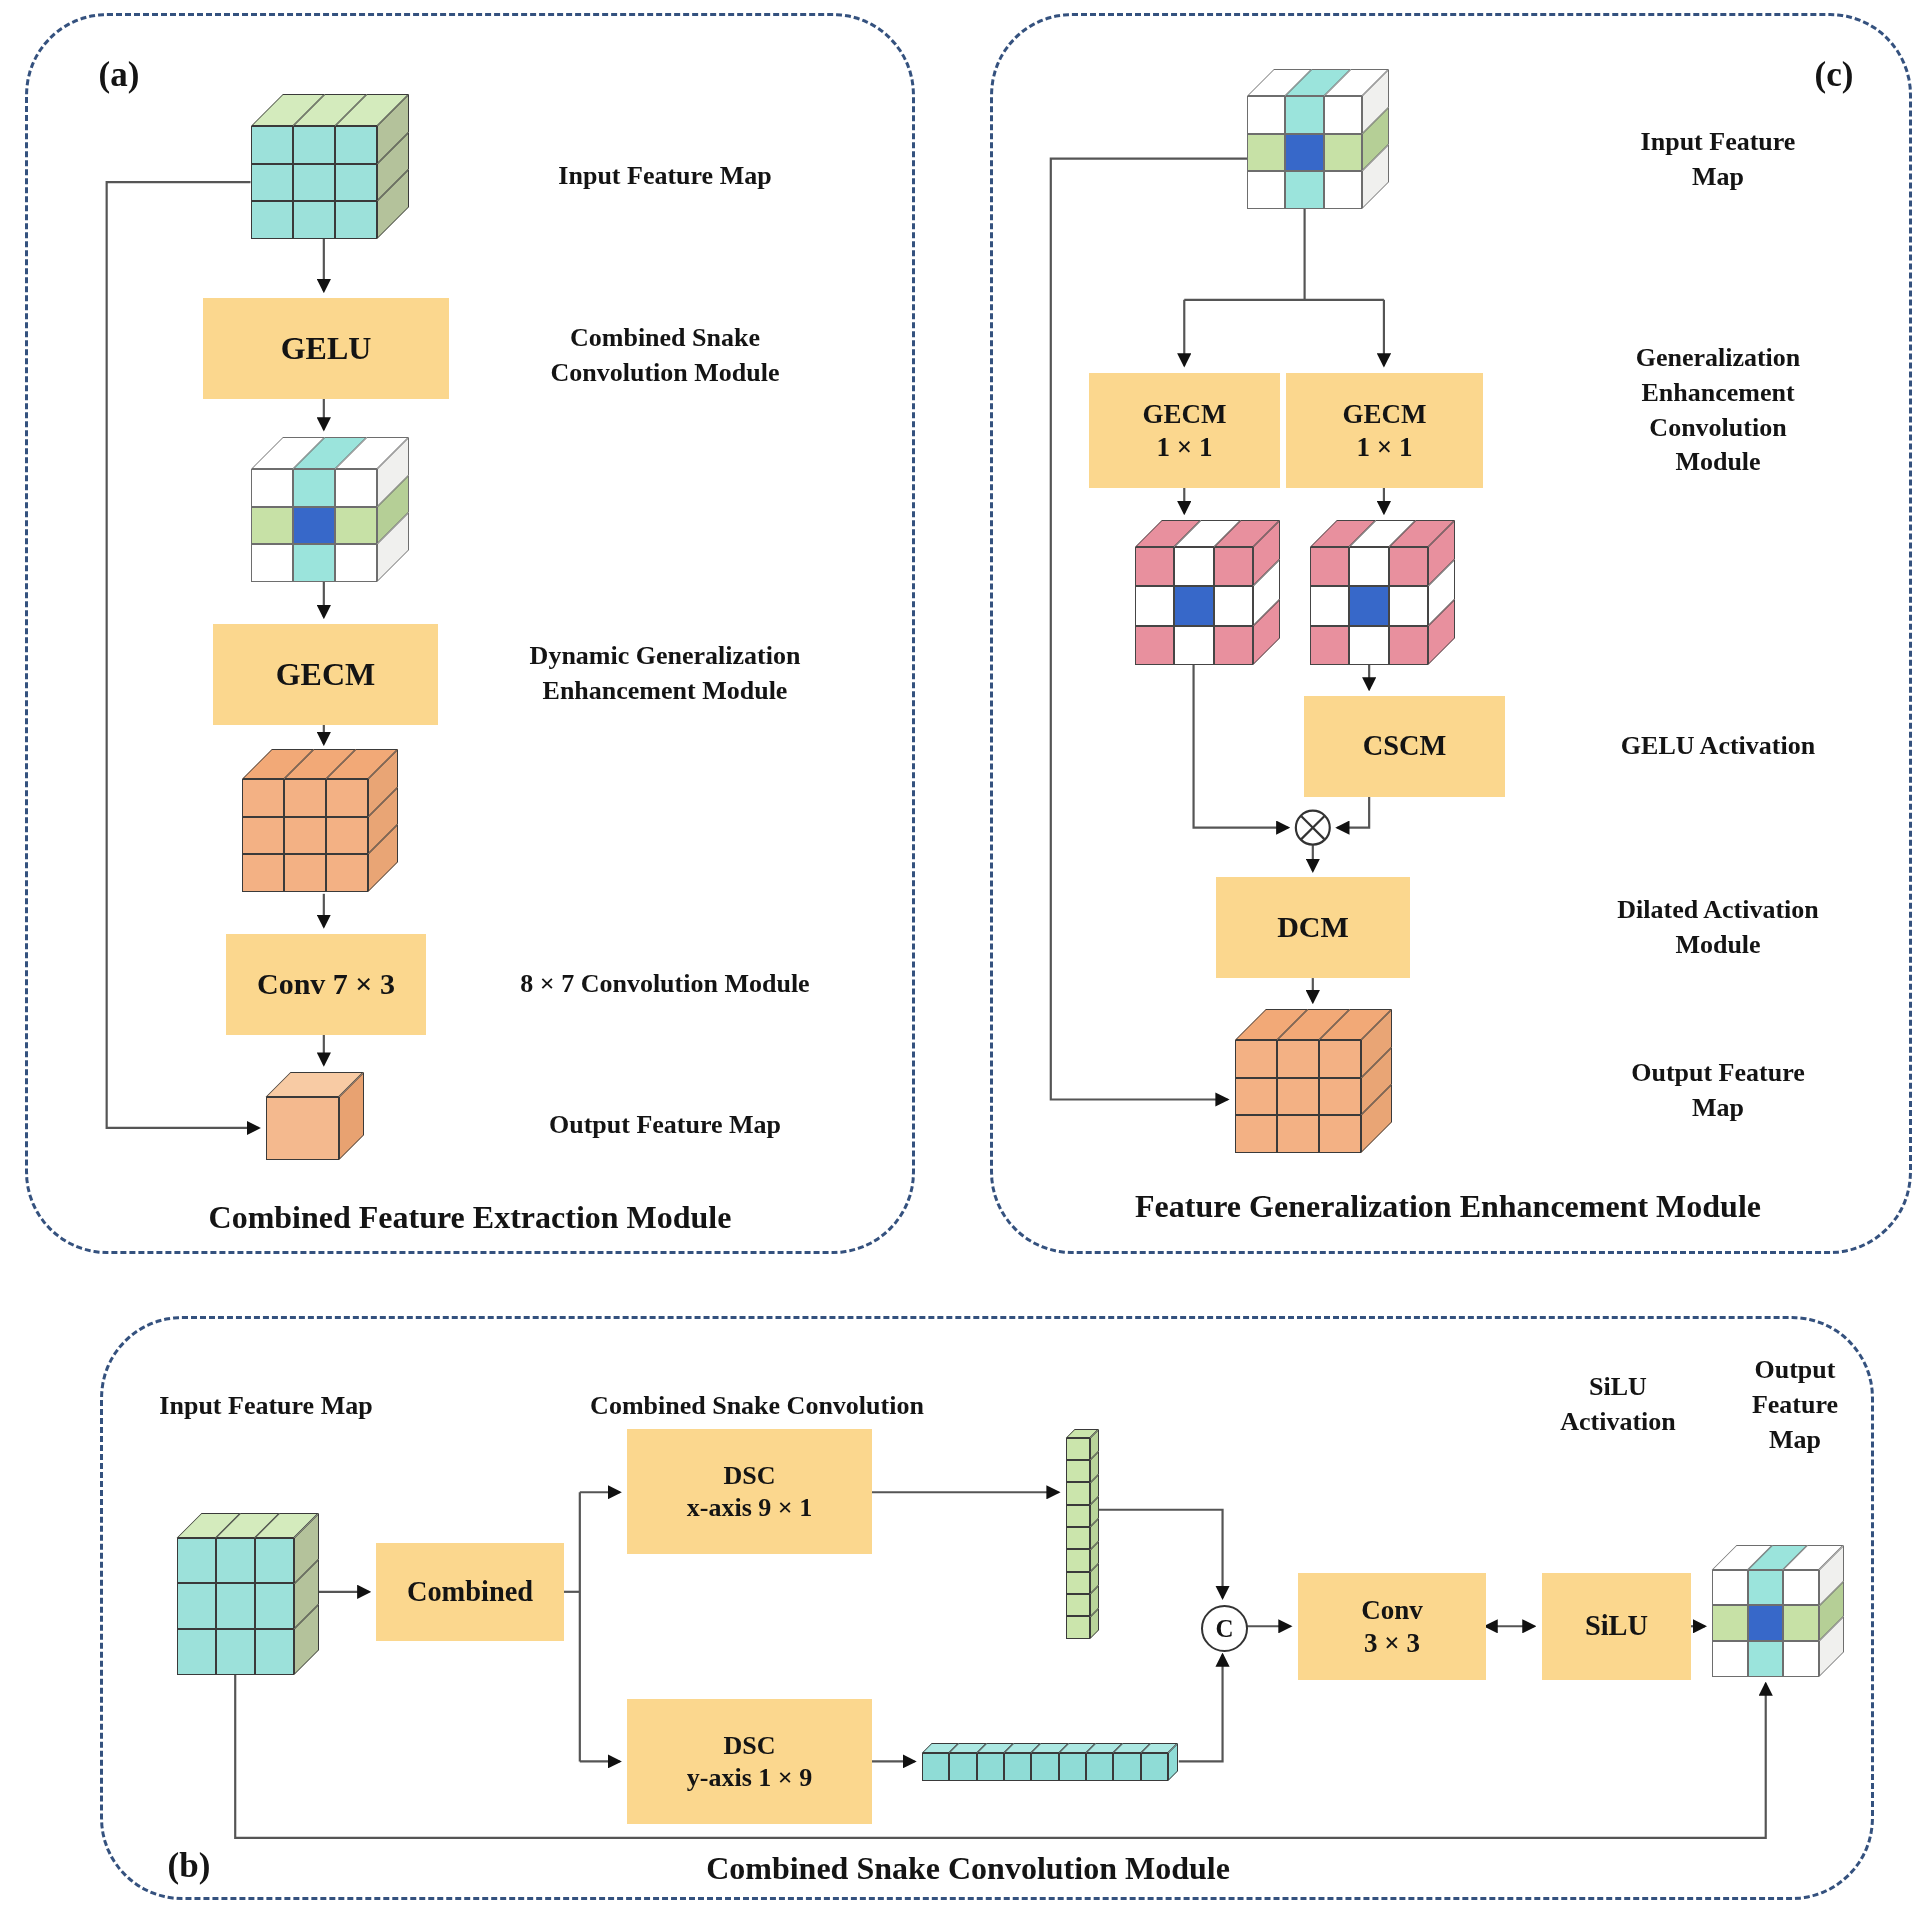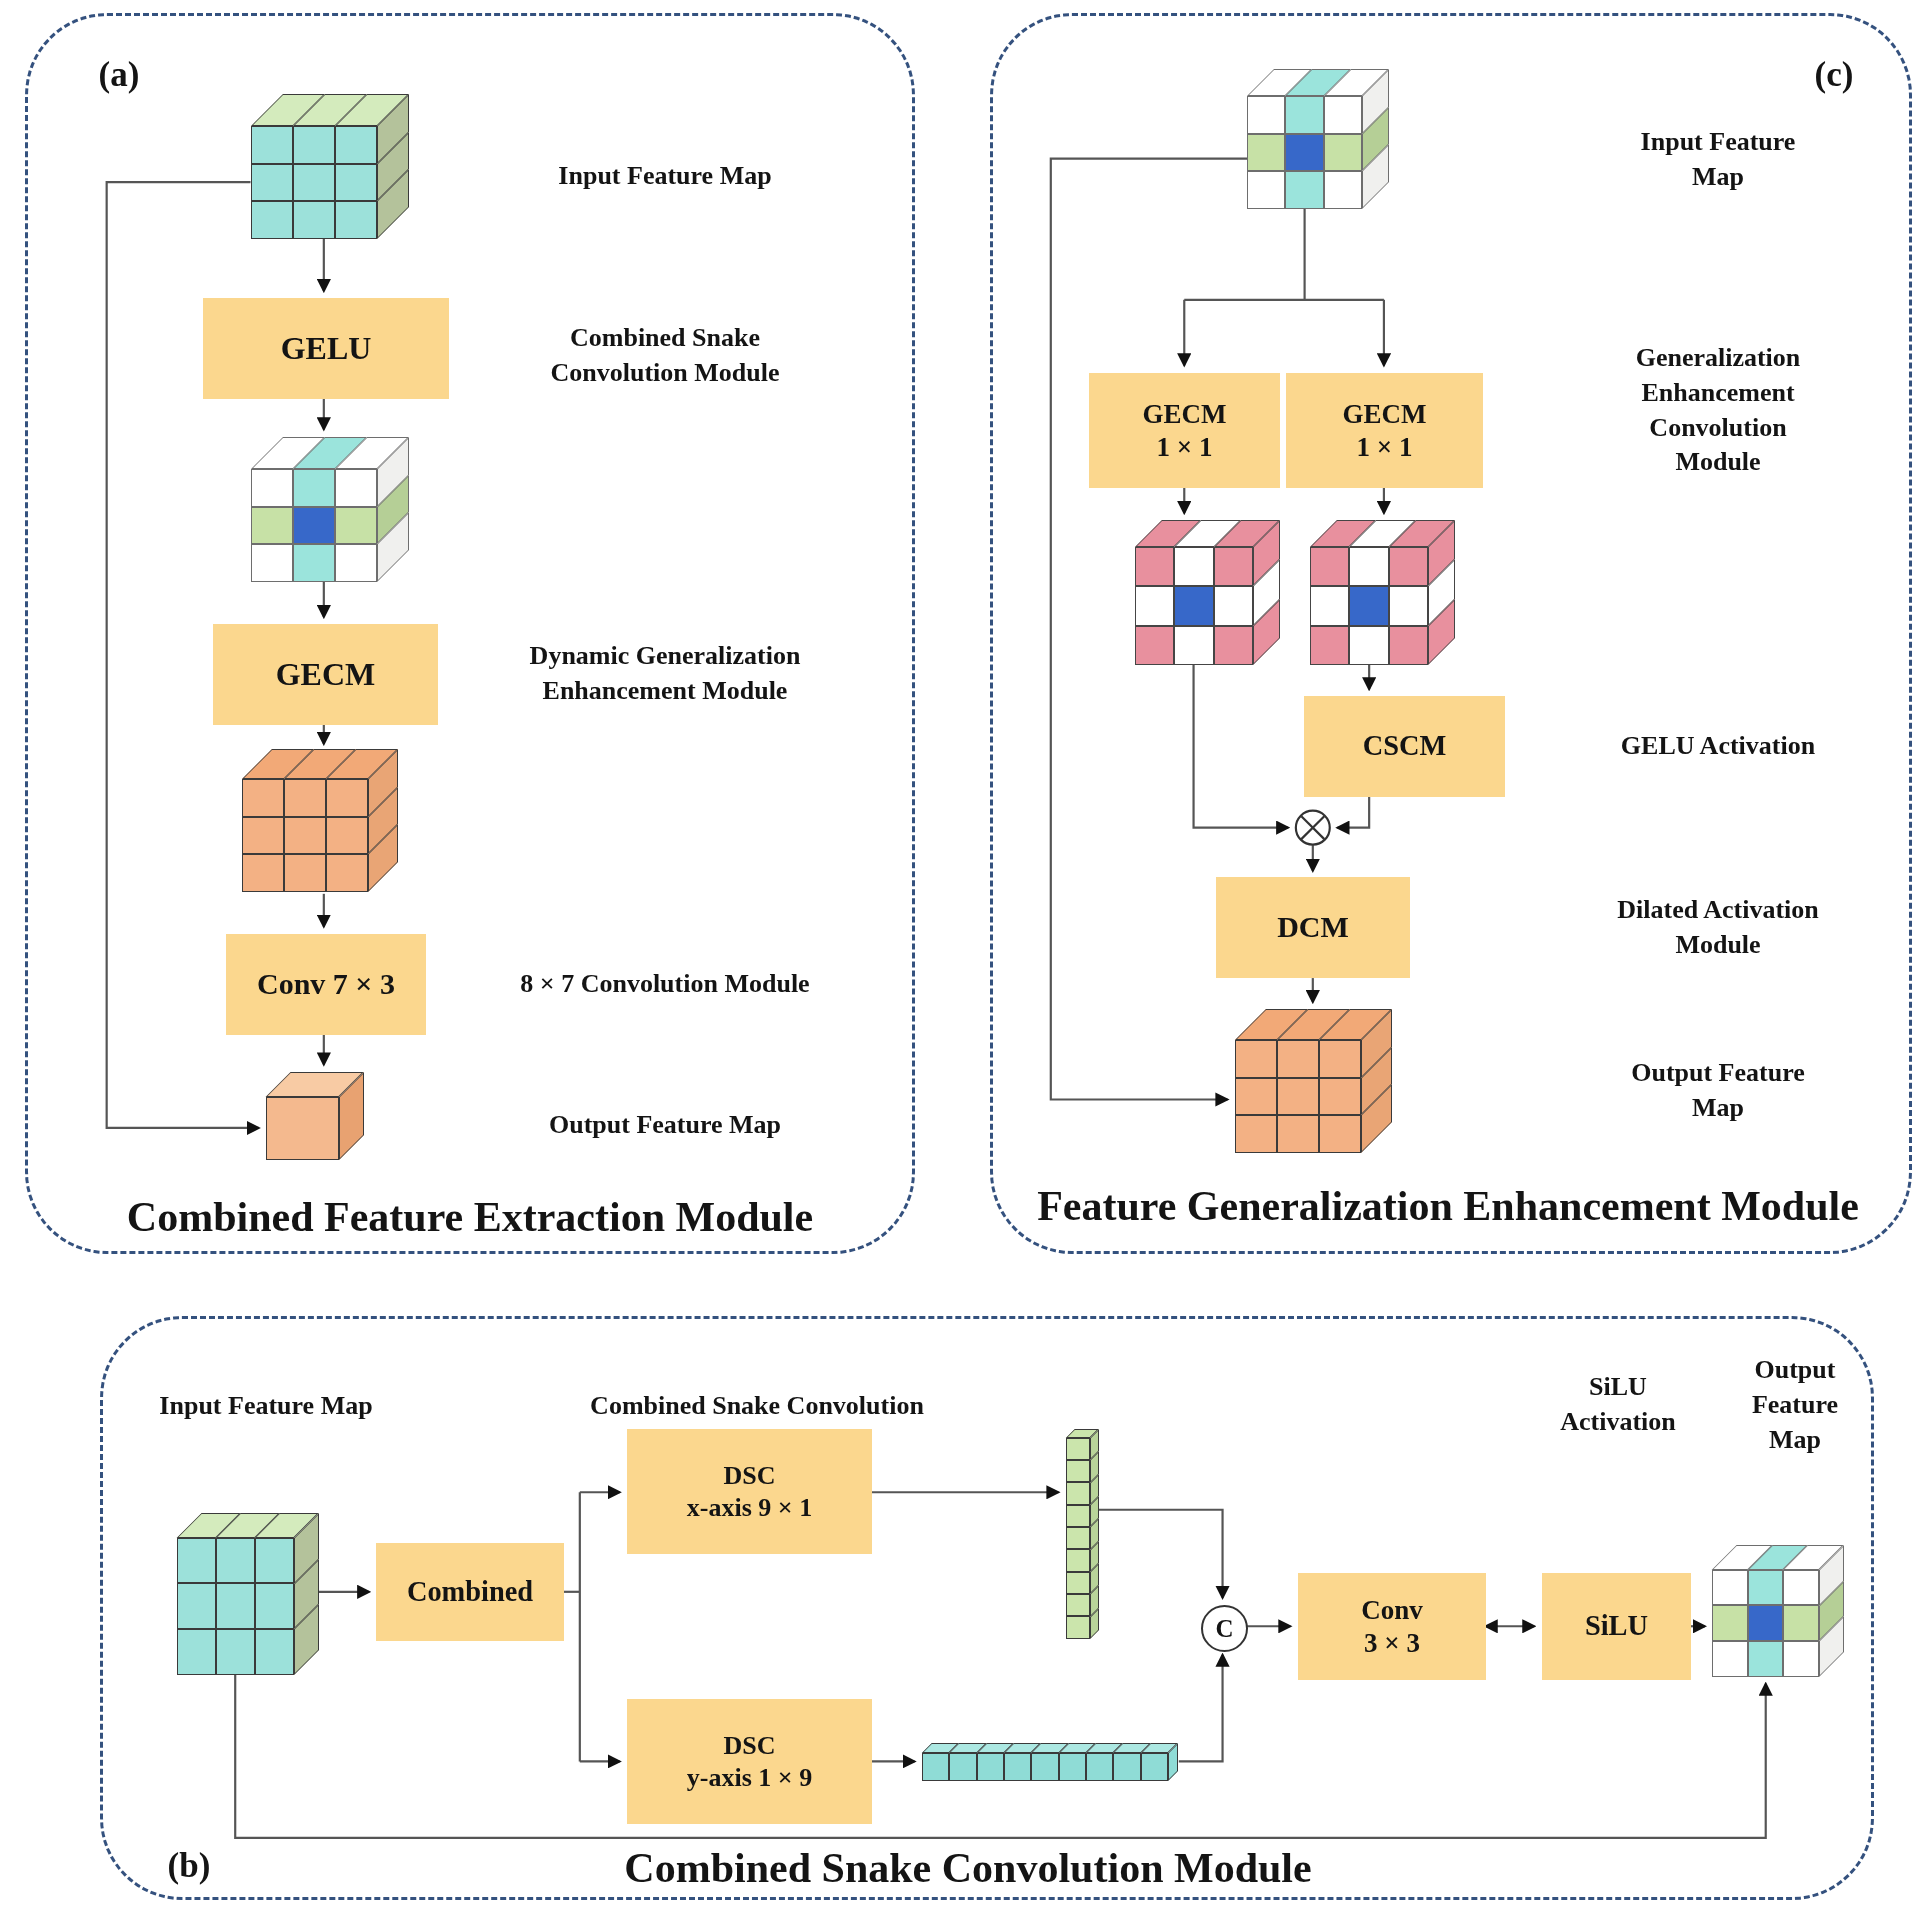--- a/index.html
+++ b/index.html
@@ -12,21 +12,21 @@
   .panel{position:absolute;border:3.3px dashed #34517e;border-radius:82px;z-index:0;background:transparent;}
   .tag{position:absolute;transform:translate(-50%,-50%);font-weight:bold;font-size:35px;z-index:3;}
   .box{
     position:absolute;background:#fbd78e;display:flex;align-items:center;justify-content:center;
     font-weight:bold;text-align:center;white-space:pre-line;z-index:2;line-height:1.22;
   }
   .lab{
     position:absolute;transform:translate(-50%,-50%);font-weight:bold;text-align:center;
     white-space:pre-line;font-size:26px;line-height:1.34;z-index:3;
   }
-  .caption{position:absolute;transform:translate(-50%,-50%);font-weight:bold;font-size:42px;white-space:nowrap;z-index:3;}
+  .caption{position:absolute;transform:translate(-50%,-50%);font-weight:bold;font-size:32px;white-space:nowrap;z-index:3;}
   .cube{position:absolute;z-index:2;}
   .cface{position:absolute;display:grid;box-sizing:border-box;}
   .ccell{box-sizing:border-box;border:1.6px solid #444;}
   .circle-node{
     position:absolute;border:2.2px solid #333;border-radius:50%;background:#fff;
     display:flex;align-items:center;justify-content:center;font-weight:bold;font-size:25px;z-index:2;
   }
   .fs58{font-size:32px;} .fs55{font-size:30px;} .fs52{font-size:28.4px;} .fs50{font-size:27px;} .fs48{font-size:26px;}
 </style>
 </head>

